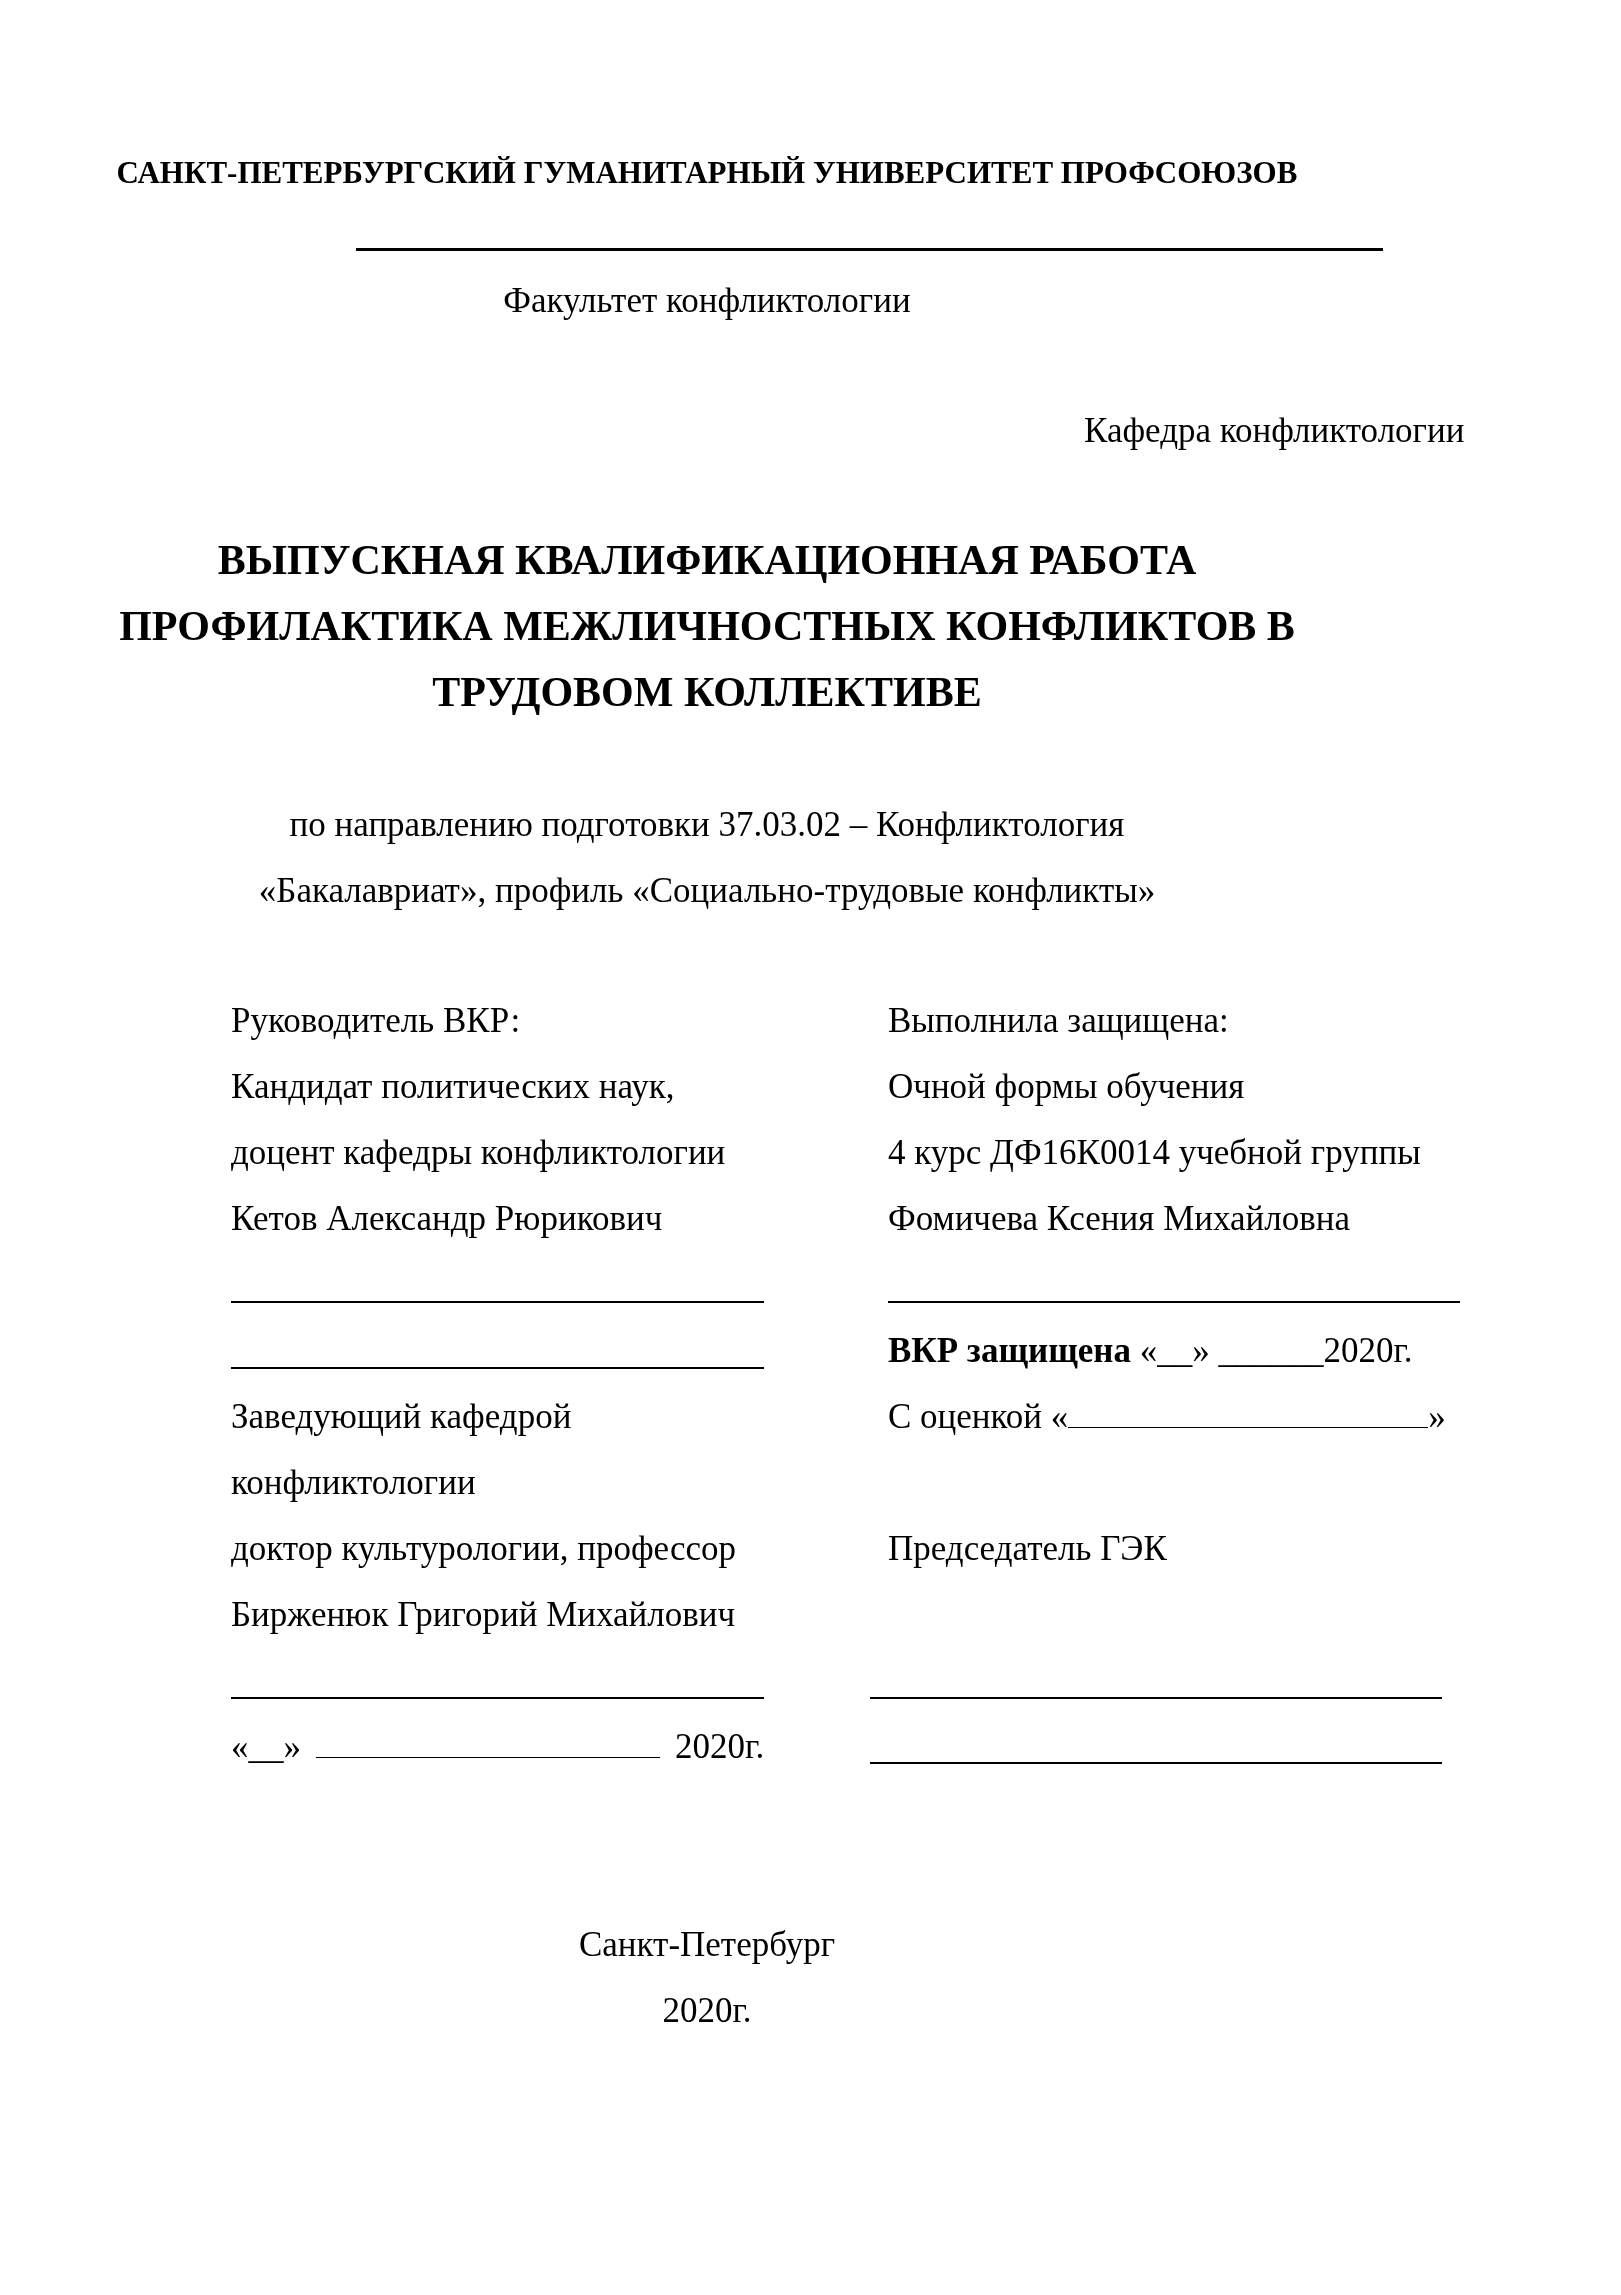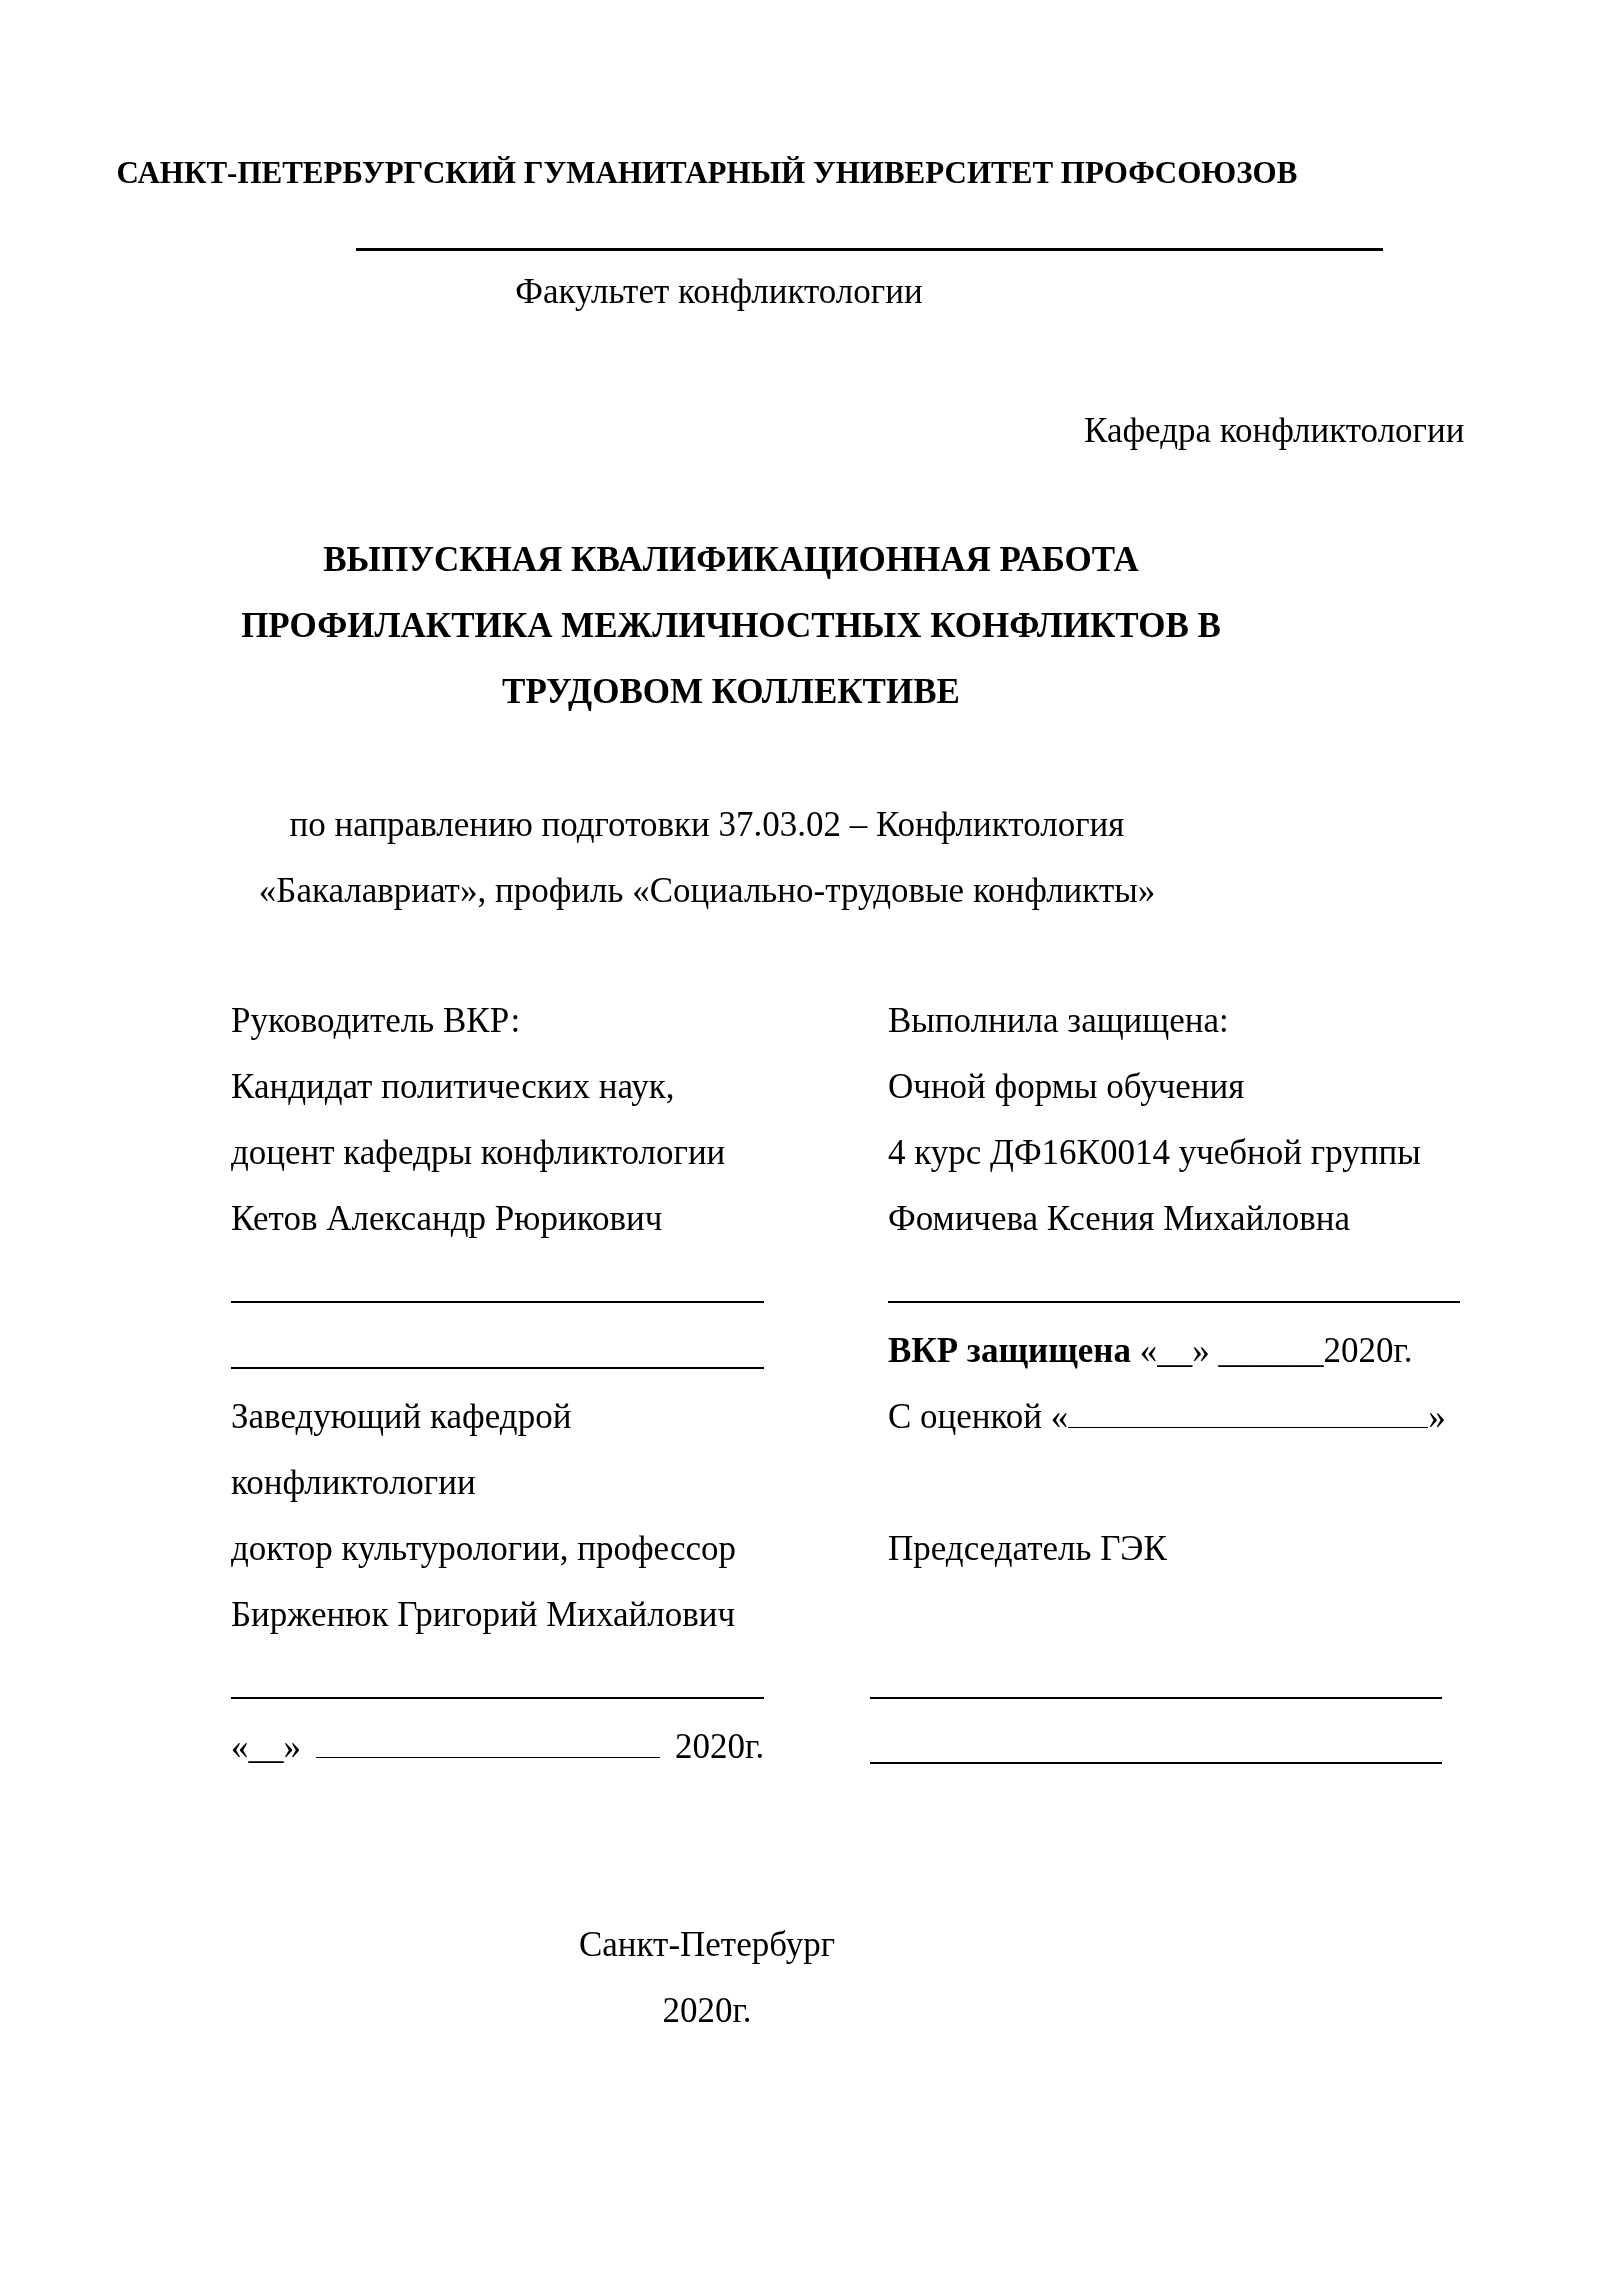--- a/index.html
+++ b/index.html
@@ -2,32 +2,32 @@
 <html style="font-size:12.6px"><head>
 <meta charset="utf-8">
 <style>
   html, body { margin: 0; padding: 0; background: #ffffff; }
   body { width: 1622px; height: 2295px; position: relative; overflow: hidden;
          font-family: "Liberation Serif", "DejaVu Serif", serif; color: #000; }
   .ln { position: absolute; white-space: nowrap; font-size: 35px; line-height: 44px; }
   .center { left: 0; width: 1414px; text-align: center; }
   .bold { font-weight: bold; }
   .hdr { font-size: 31px; font-weight: bold; }
-  .title { font-size: 35px; font-weight: bold; padding-left: 24px; }
+  .title { font-size: 42px; font-weight: bold; }
   .rule { position: absolute; height: 3.1px; background: #000; }
   .sig { position: absolute; height: 1.6px; background: #000; }
   .l { left: 231px; }
   .r { left: 888px; }
 </style>
 </head>
 <body>
 
 <div class="ln center hdr" style="top:151px;">САНКТ-ПЕТЕРБУРГСКИЙ ГУМАНИТАРНЫЙ УНИВЕРСИТЕТ ПРОФСОЮЗОВ</div>
 <div class="rule" style="left:356px; width:1027px; top:248px;"></div>
-<div class="ln center" style="top:270px;padding-left:12px;">Факультет конфликтологии</div>
+<div class="ln center" style="top:279px;">Факультет конфликтологии</div>
 <div class="ln" style="left:1084px; top:409px;">Кафедра конфликтологии</div>
 
 <div class="ln center title" style="top:538px;">ВЫПУСКНАЯ КВАЛИФИКАЦИОННАЯ РАБОТА</div>
 <div class="ln center title" style="top:604px;">ПРОФИЛАКТИКА МЕЖЛИЧНОСТНЫХ КОНФЛИКТОВ В</div>
 <div class="ln center title" style="top:670px;">ТРУДОВОМ КОЛЛЕКТИВЕ</div>
 
 <div class="ln center" style="top:803px;">по направлению подготовки 37.03.02 – Конфликтология</div>
 <div class="ln center" style="top:869px;">«Бакалавриат», профиль «Социально-трудовые конфликты»</div>
 
 <div class="ln l" style="top:999px;">Руководитель ВКР:</div>

